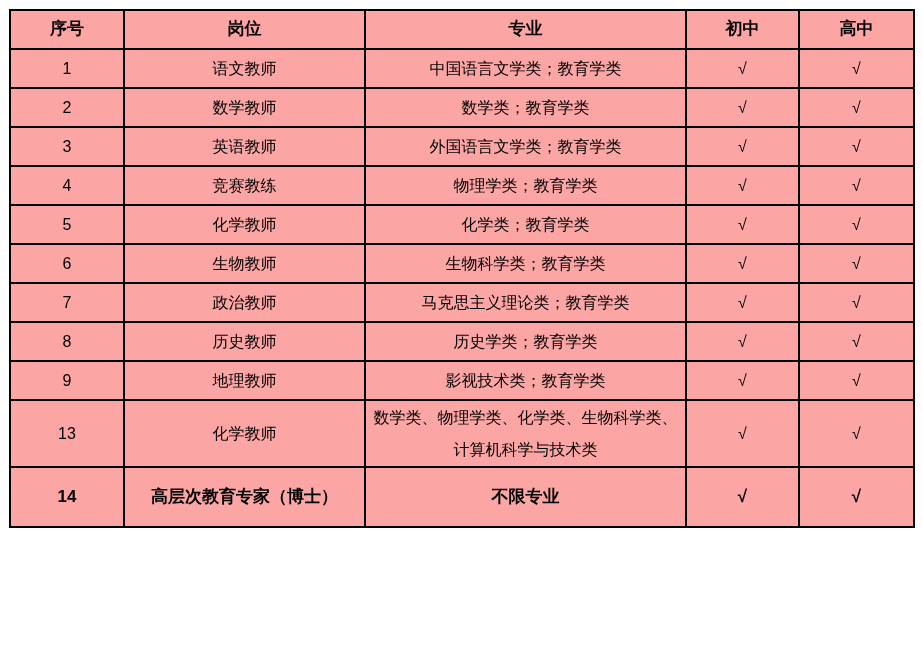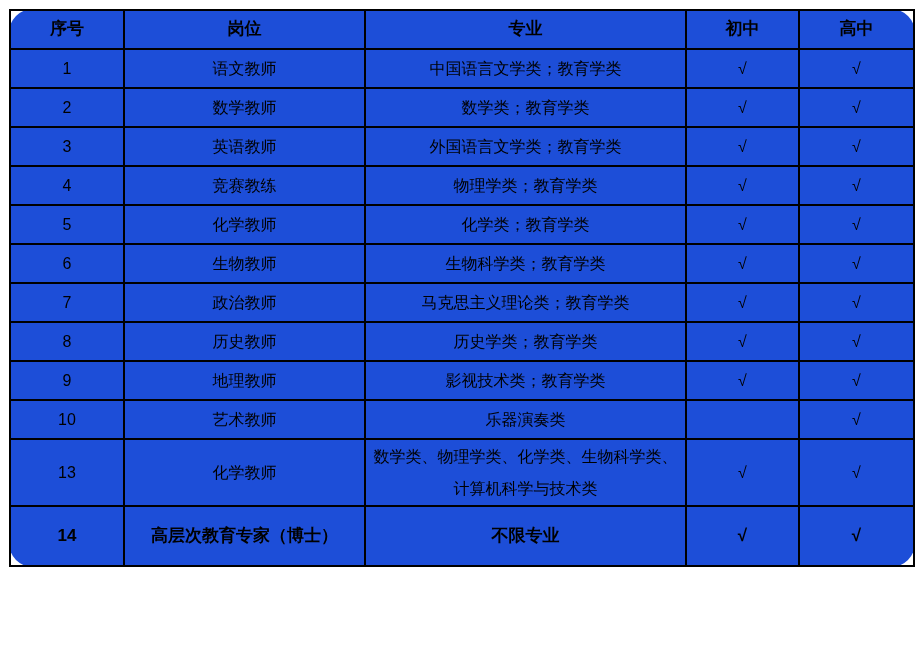--- a/index.html
+++ b/index.html
@@ -13,22 +13,21 @@
     color: #000000;
     overflow: hidden;
   }
   table.recruit {
     position: absolute;
     left: 9px;
     top: 9px;
     width: 904px;
     border-collapse: collapse;
     table-layout: fixed;
-    background: #1d4ed8;
-    border-radius: 24px;
+    background: #fca5a5;
   }
   .recruit th, .recruit td {
     border: 2px solid #000000;
     text-align: center;
     vertical-align: middle;
     padding: 1px 6px;
     font-size: 16px;
     line-height: 1.45;
     color: #000000;
     overflow: hidden;
@@ -119,27 +118,20 @@
         <td>√</td>
         <td>√</td>
       </tr>
       <tr class="std">
         <td>9</td>
         <td>地理教师</td>
         <td>影视技术类；教育学类</td>
         <td>√</td>
         <td>√</td>
       </tr>
-      <tr class="std">
-        <td>10</td>
-        <td>艺术教师</td>
-        <td>乐器演奏类</td>
-        <td></td>
-        <td>√</td>
-      </tr>
       <tr class="tall">
         <td>13</td>
         <td>化学教师</td>
         <td>数学类、物理学类、化学类、生物科学类、计算机科学与技术类</td>
         <td>√</td>
         <td>√</td>
       </tr>
       <tr class="last bold-row">
         <td>14</td>
         <td>高层次教育专家（博士）</td>

